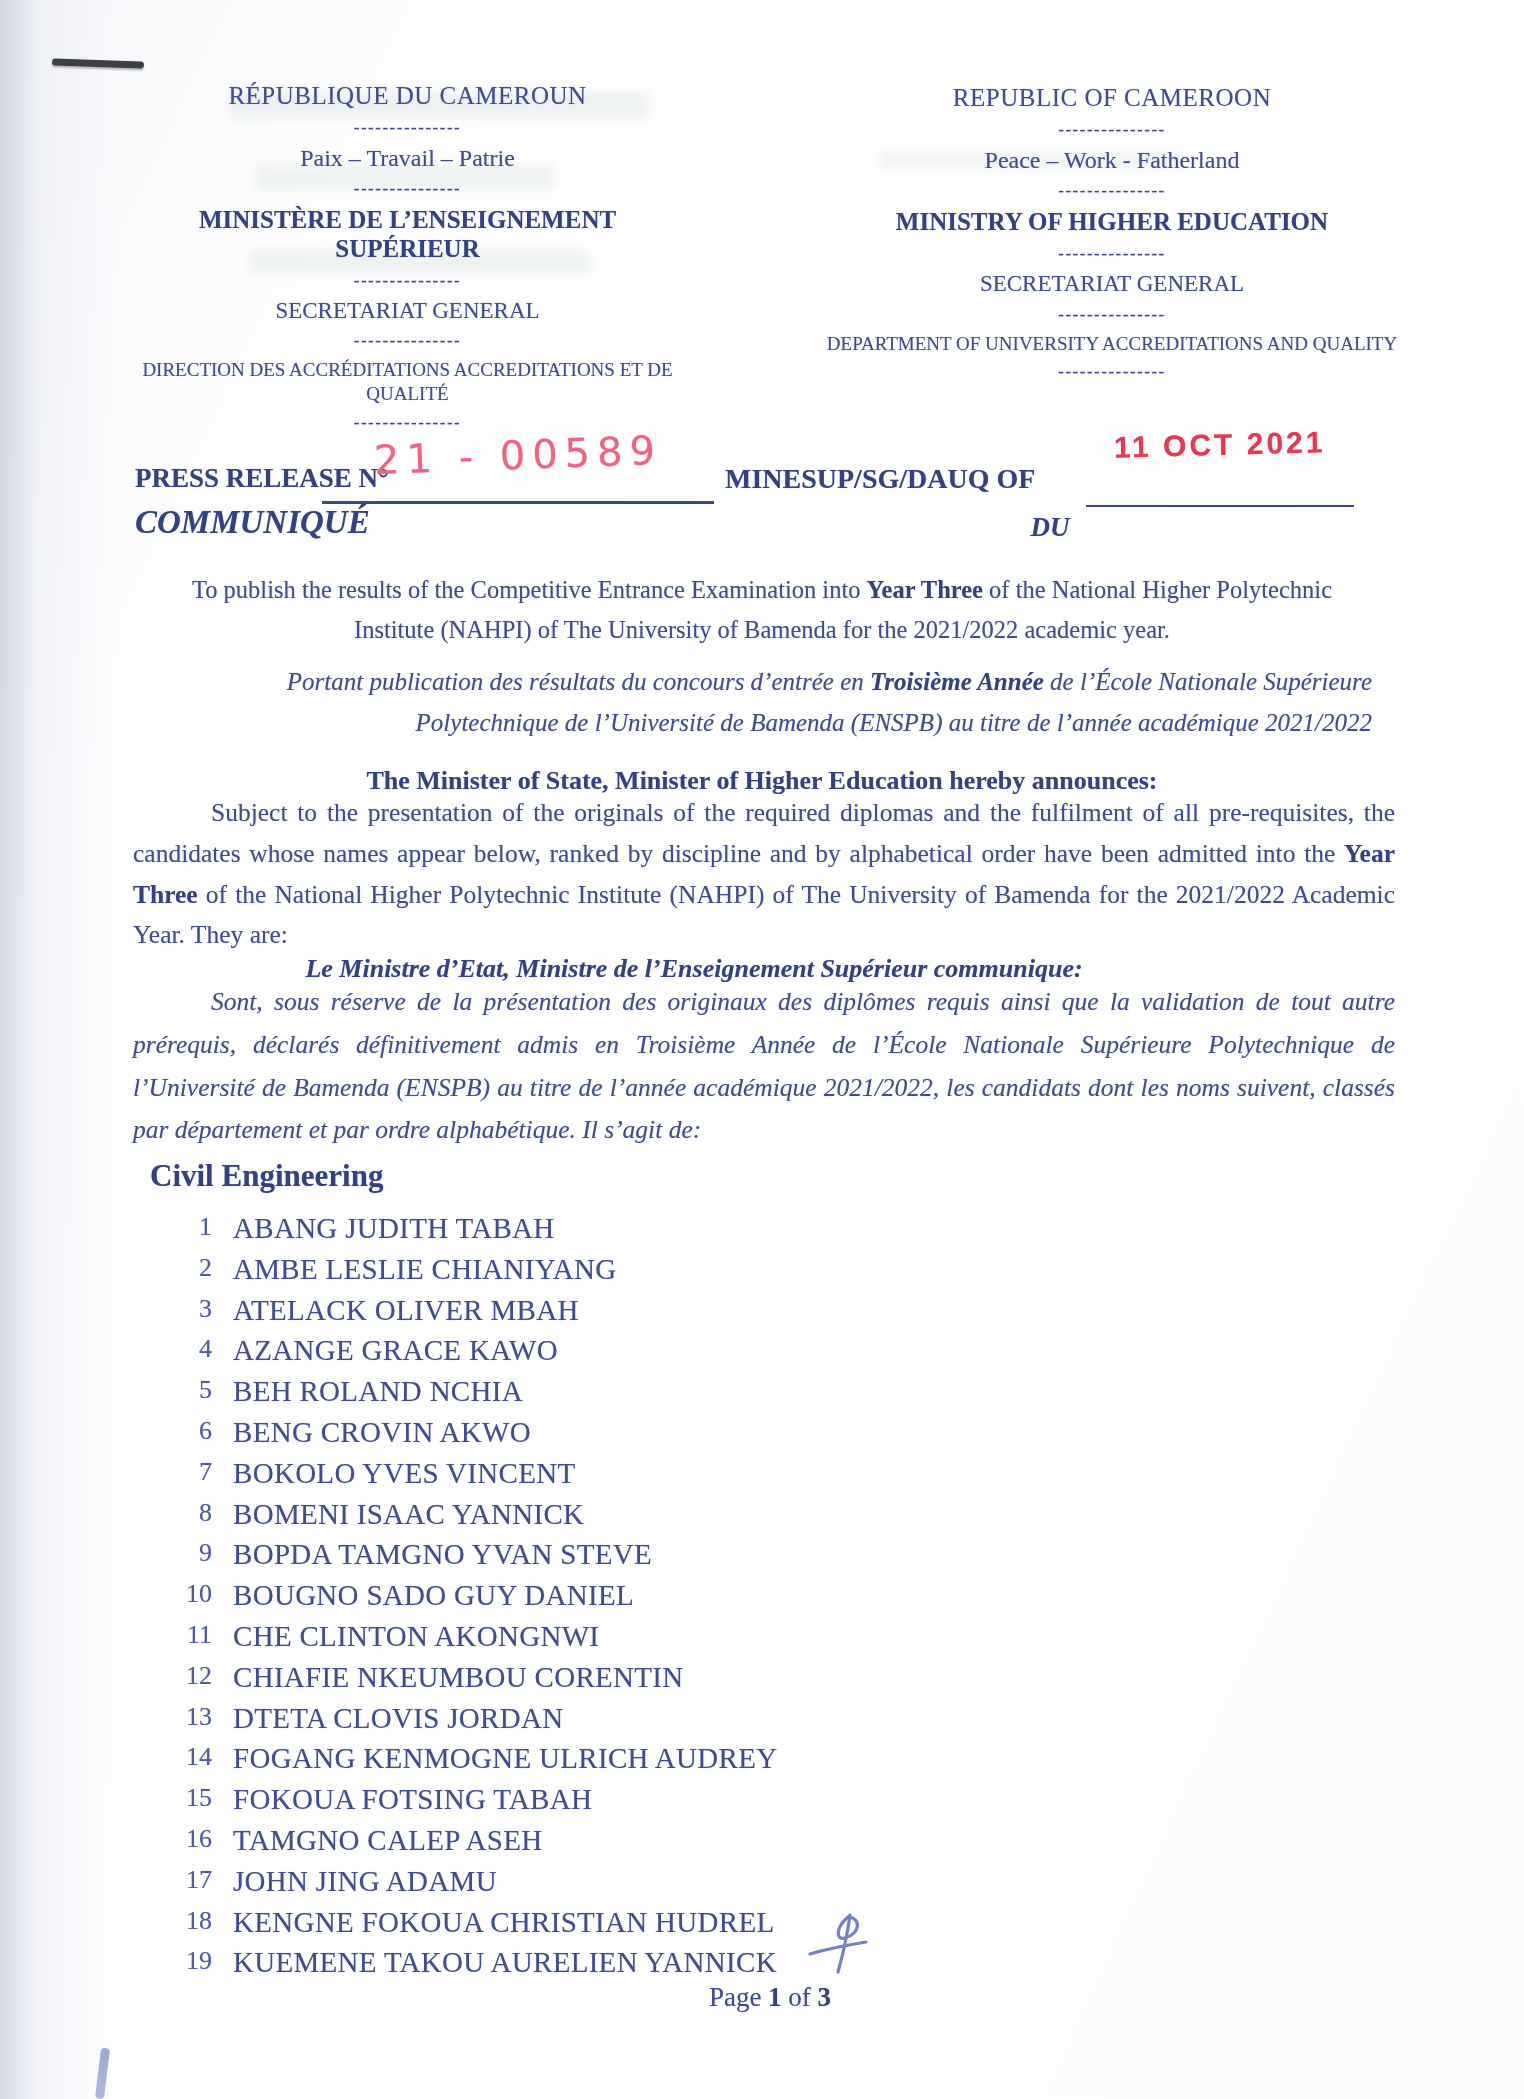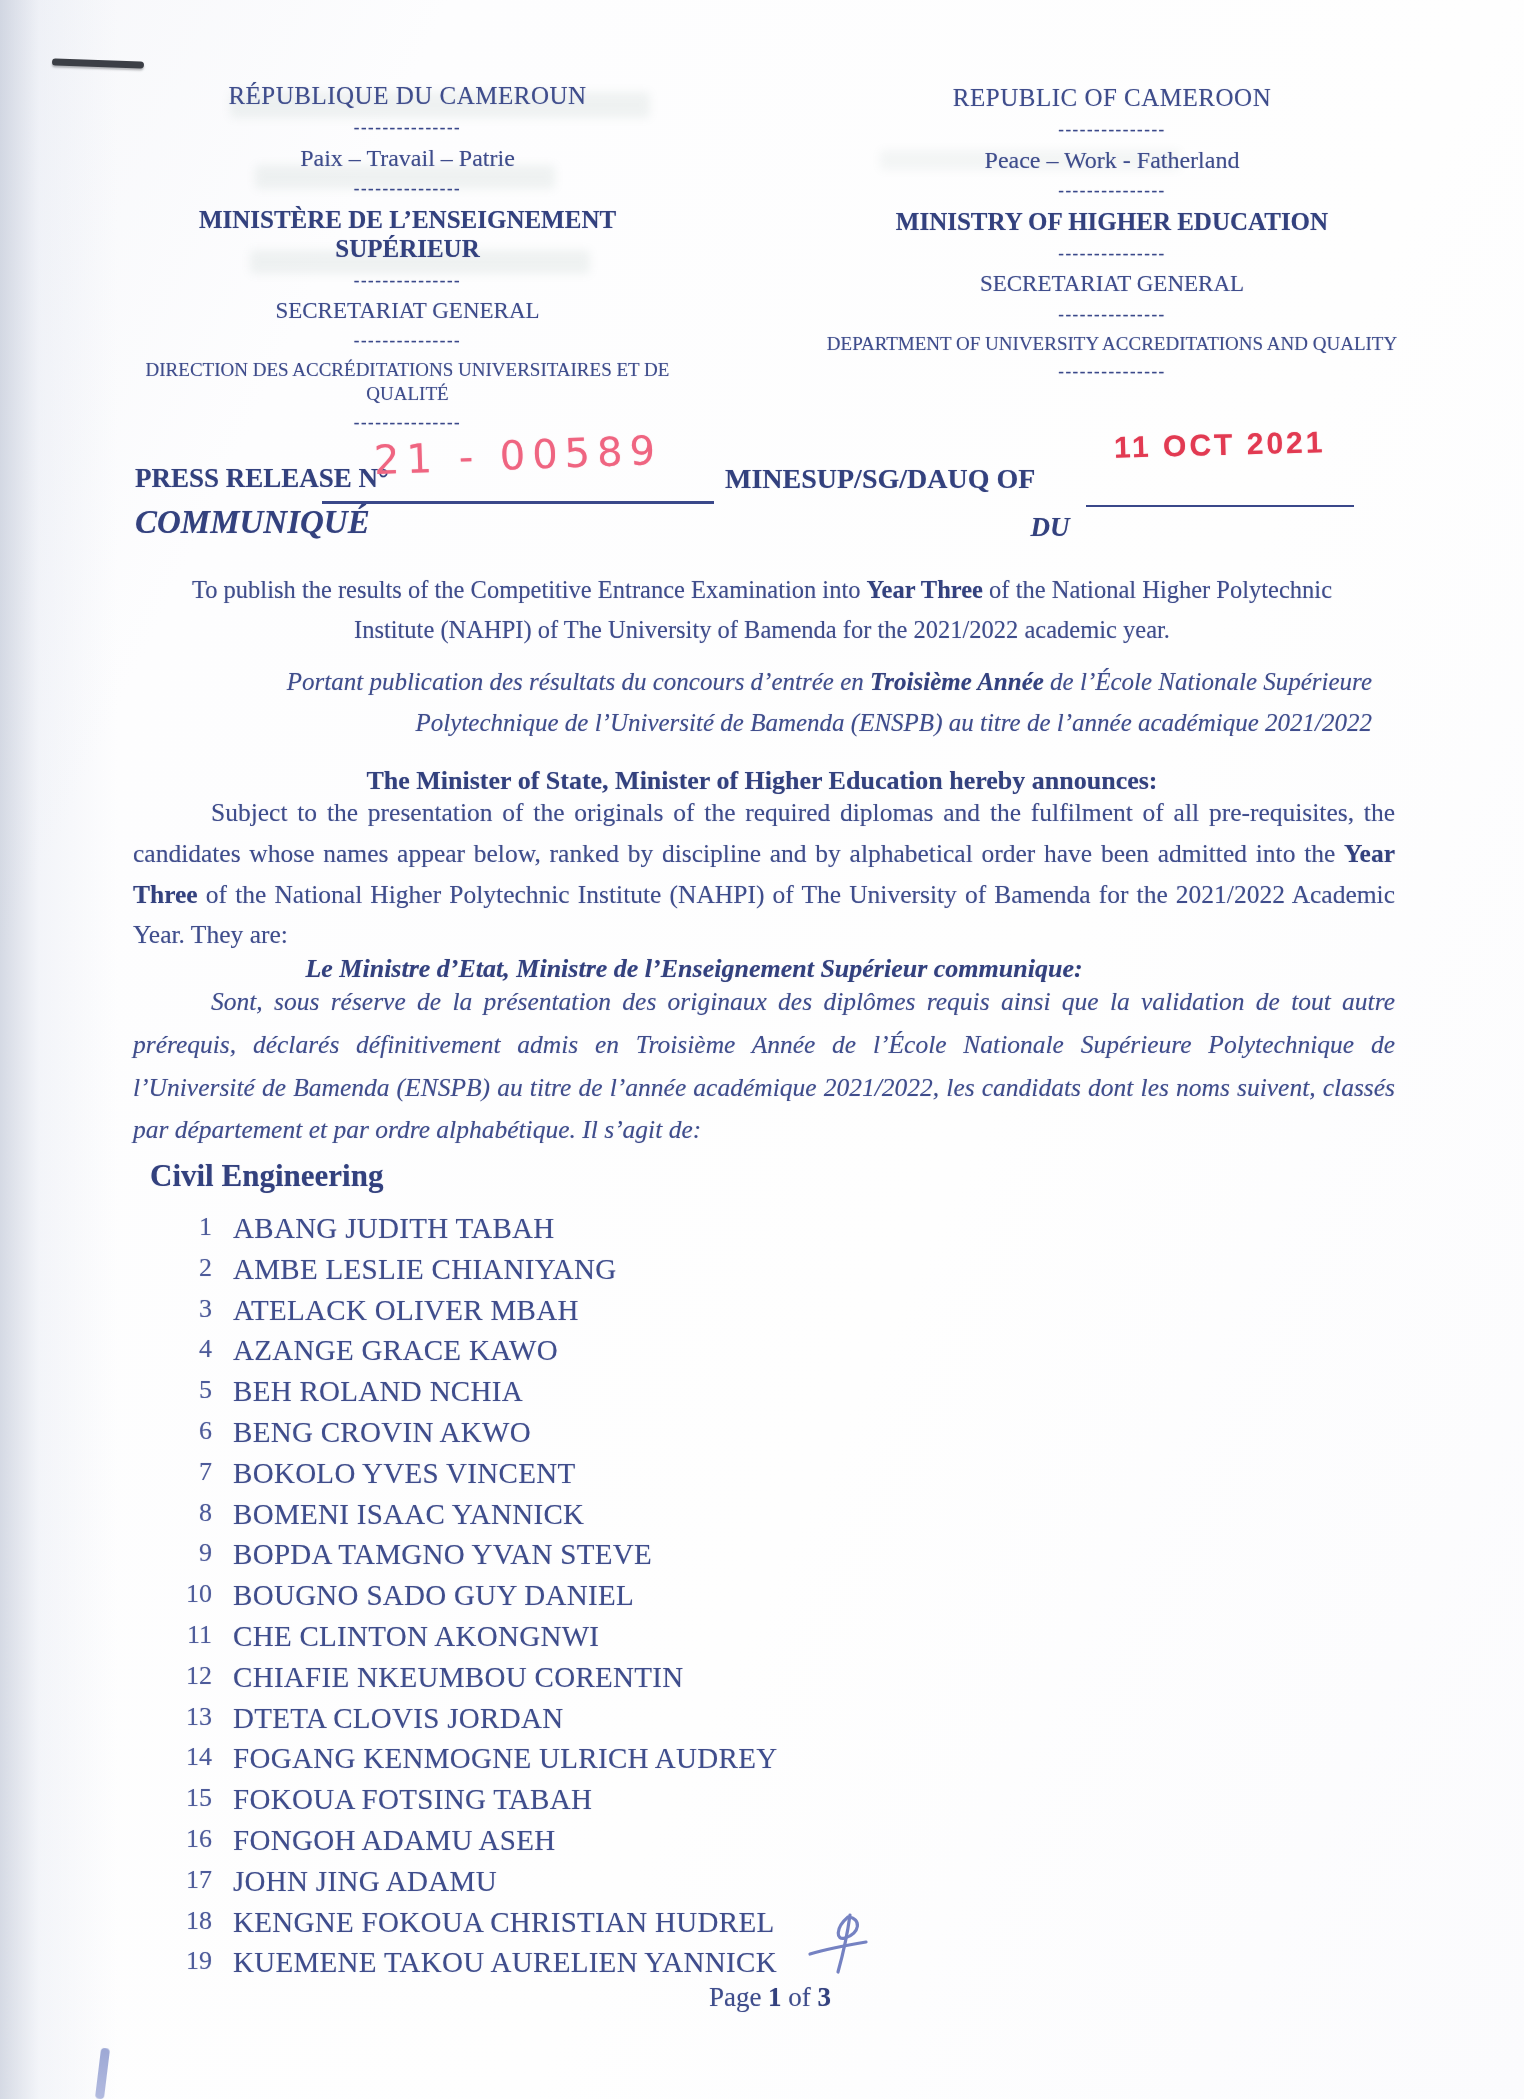--- a/index.html
+++ b/index.html
@@ -94,21 +94,21 @@
 
   <div class="hcol hcol-left">
     <div class="h-country">RÉPUBLIQUE DU CAMEROUN</div>
     <div class="sep">---------------</div>
     <div class="h-motto">Paix – Travail – Patrie</div>
     <div class="sep">---------------</div>
     <div class="h-ministry">MINISTÈRE DE L’ENSEIGNEMENT SUPÉRIEUR</div>
     <div class="sep">---------------</div>
     <div class="h-secretariat">SECRETARIAT GENERAL</div>
     <div class="sep">---------------</div>
-    <div class="h-department">DIRECTION DES ACCRÉDITATIONS UNIVERSITAIRES ET DE QUALITÉ</div>
+    <div class="h-department">DIRECTION DES ACCRÉDITATIONS ACCREDITATIONS ET DE QUALITÉ</div>
     <div class="sep">---------------</div>
   </div>
 
   <div class="hcol hcol-right">
     <div class="h-country">REPUBLIC OF CAMEROON</div>
     <div class="sep">---------------</div>
     <div class="h-motto">Peace – Work - Fatherland</div>
     <div class="sep">---------------</div>
     <div class="h-ministry">MINISTRY OF HIGHER EDUCATION</div>
     <div class="sep">---------------</div>
@@ -215,21 +215,21 @@
       <span class="name">FOGANG KENMOGNE ULRICH AUDREY</span>
     </div>
 
     <div class="row">
       <span class="num">15</span>
       <span class="name">FOKOUA FOTSING TABAH</span>
     </div>
 
     <div class="row">
       <span class="num">16</span>
-      <span class="name">FONGOH ADAMU ASEH</span>
+      <span class="name">TAMGNO CALEP ASEH</span>
     </div>
 
     <div class="row">
       <span class="num">17</span>
       <span class="name">JOHN JING ADAMU</span>
     </div>
 
     <div class="row">
       <span class="num">18</span>
       <span class="name">KENGNE FOKOUA CHRISTIAN HUDREL</span>

